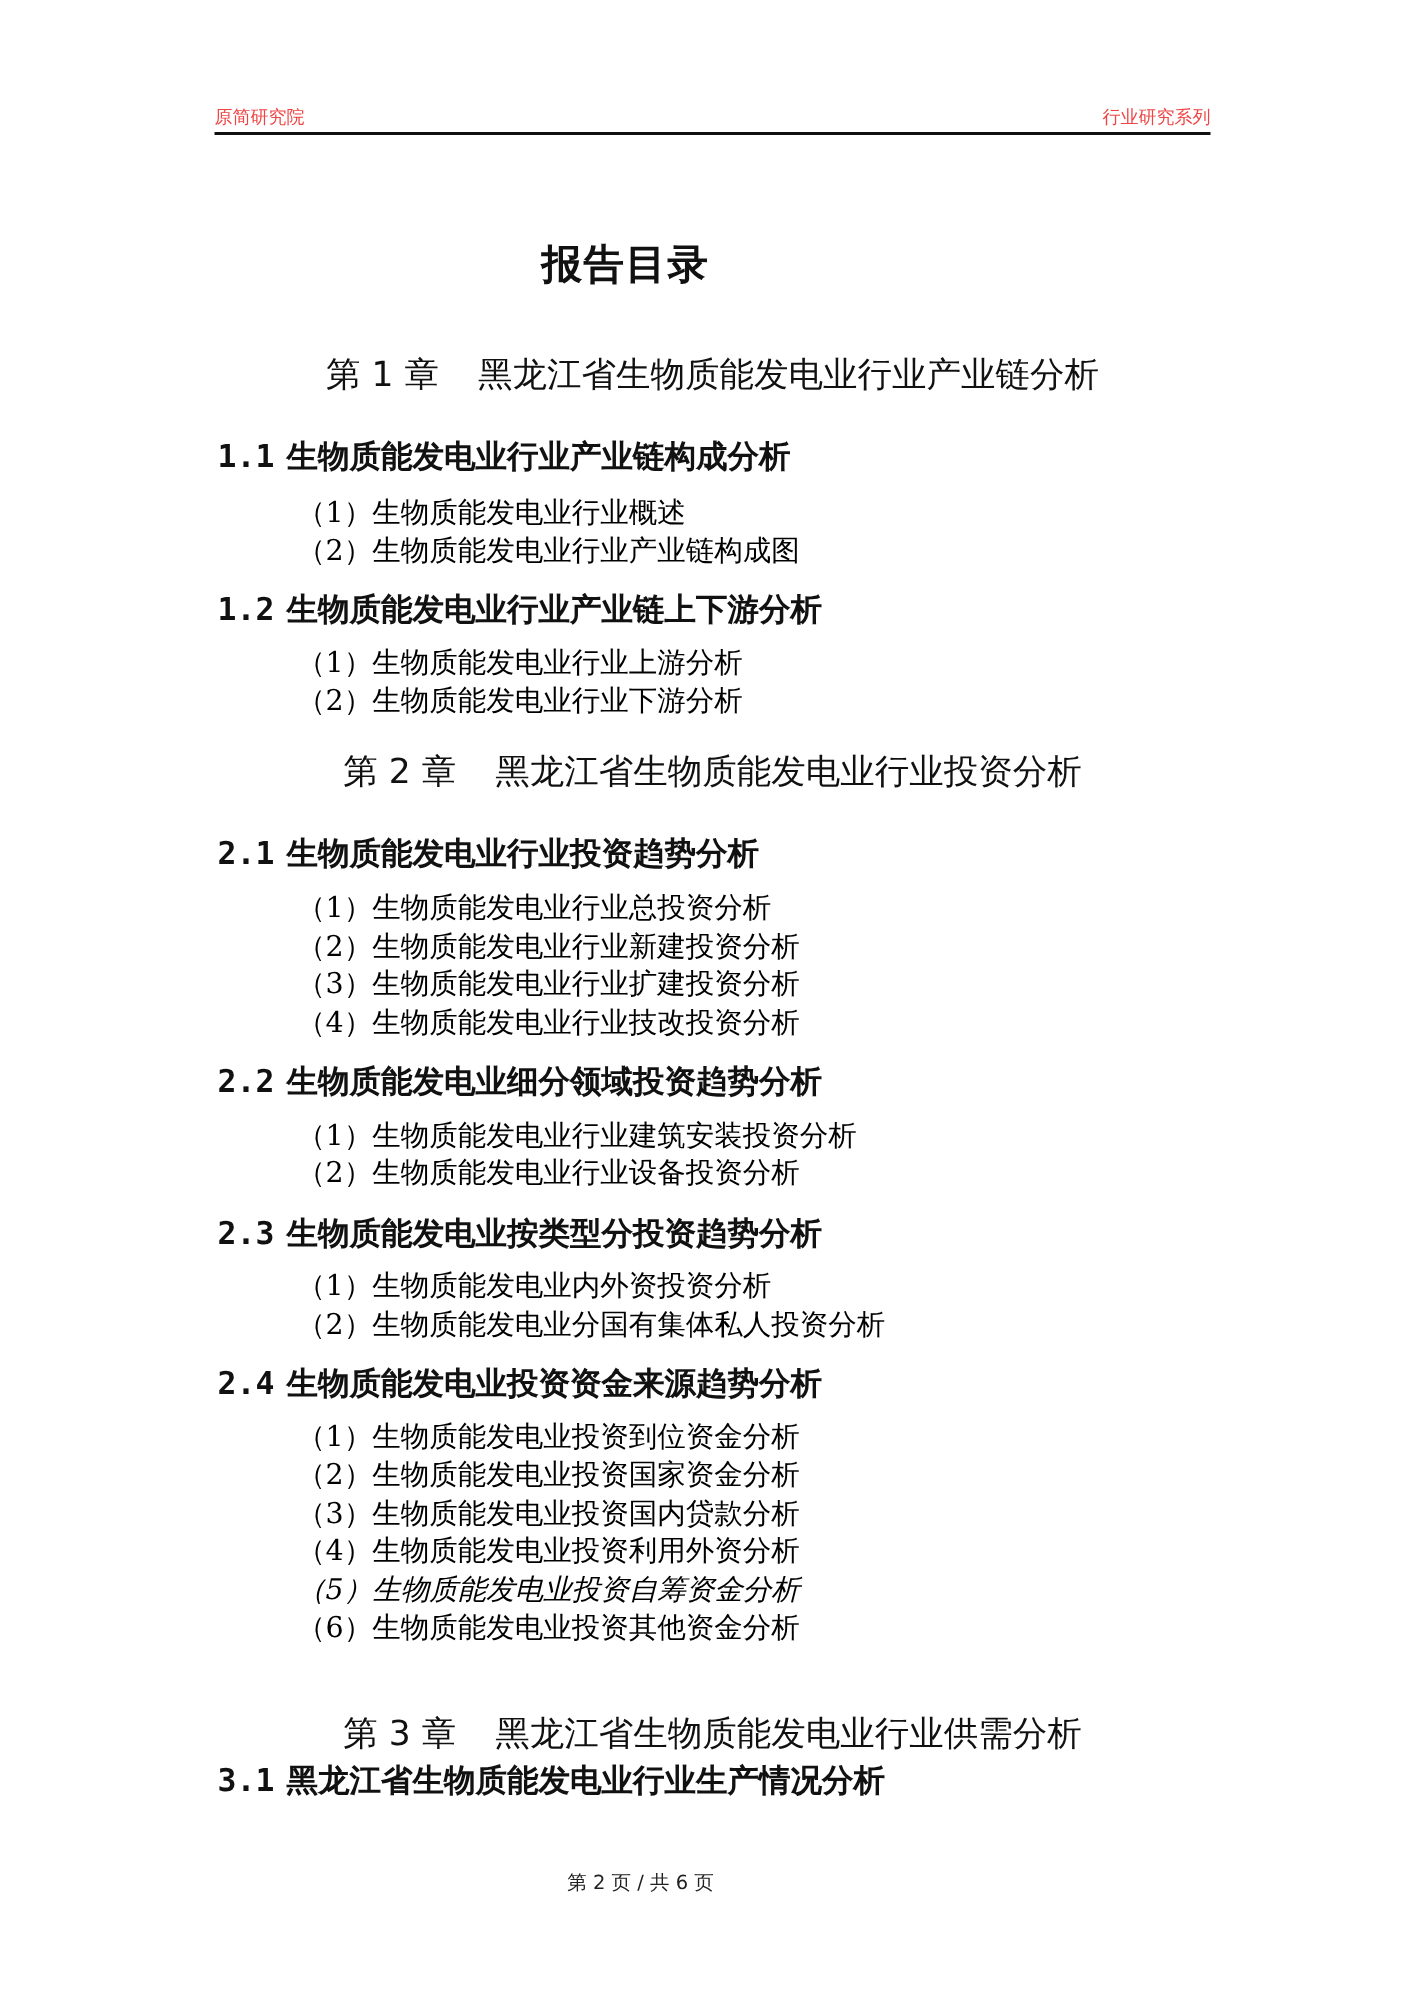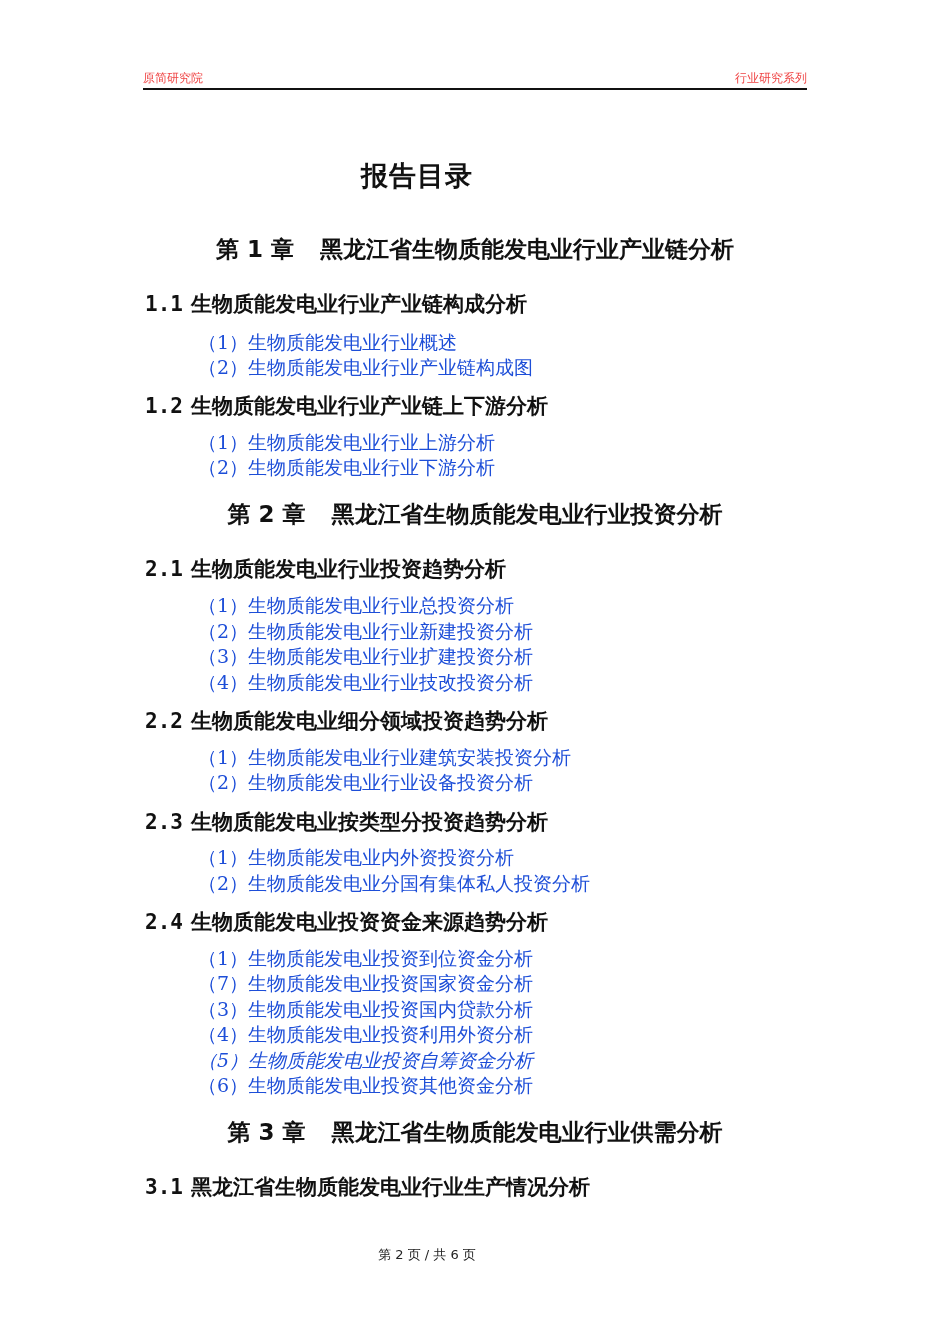--- a/index.html
+++ b/index.html
@@ -46,21 +46,21 @@
       font-weight: bold;
       letter-spacing: 1px;
     }
     .chapter {
       position: absolute;
       left: 0;
       width: 950px;
       text-align: center;
       font-family: "DejaVu Sans", "Liberation Sans", sans-serif;
       font-size: 23px;
-      font-weight: bold;
+      font-weight: normal;
       white-space: nowrap;
     }
     .chapter .num { margin-right: 26px; }
     .section {
       position: absolute;
       left: 145px;
       font-size: 21px;
       font-weight: bold;
       white-space: nowrap;
     }
@@ -70,21 +70,21 @@
       margin-right: 8px;
     }
     .section .stext {
       font-family: "DejaVu Sans", "Liberation Sans", sans-serif;
     }
     .item {
       position: absolute;
       left: 198px;
       font-size: 19px;
       font-family: "DejaVu Serif", "Liberation Serif", serif;
-      color: #1d4ed8;
+      color: #000000;
       white-space: nowrap;
       line-height: 25px;
     }
     .footer {
       position: absolute;
       left: 0;
       width: 854px;
       top: 1246px;
       text-align: center;
       font-family: "DejaVu Sans", "Liberation Sans", sans-serif;
@@ -140,27 +140,27 @@
 <div class="section" style="top:808px;">
   <span class="snum">2.3</span><span class="stext">生物质能发电业按类型分投资趋势分析</span>
 </div>
 <div class="item" style="top:845px;">（1）生物质能发电业内外资投资分析</div>
 <div class="item" style="top:871px;">（2）生物质能发电业分国有集体私人投资分析</div>
 
 <div class="section" style="top:908px;">
   <span class="snum">2.4</span><span class="stext">生物质能发电业投资资金来源趋势分析</span>
 </div>
 <div class="item" style="top:946px;">（1）生物质能发电业投资到位资金分析</div>
-<div class="item" style="top:971px;">（7）生物质能发电业投资国家资金分析</div>
+<div class="item" style="top:971px;">（2）生物质能发电业投资国家资金分析</div>
 <div class="item" style="top:997px;">（3）生物质能发电业投资国内贷款分析</div>
 <div class="item" style="top:1022px;">（4）生物质能发电业投资利用外资分析</div>
 <div class="item" style="top:1048px;font-style:italic;">（5）生物质能发电业投资自筹资金分析</div>
 <div class="item" style="top:1073px;">（6）生物质能发电业投资其他资金分析</div>
 
-<div class="chapter" style="top:1117px;">
+<div class="chapter" style="top:1140px;">
   <span class="num">第 3 章</span><span>黑龙江省生物质能发电业行业供需分析</span>
 </div>
 
 <div class="section" style="top:1173px;">
   <span class="snum">3.1</span><span class="stext">黑龙江省生物质能发电业行业生产情况分析</span>
 </div>
 
 <div class="footer">第 2 页 / 共 6 页</div>
 
 </body></html>

